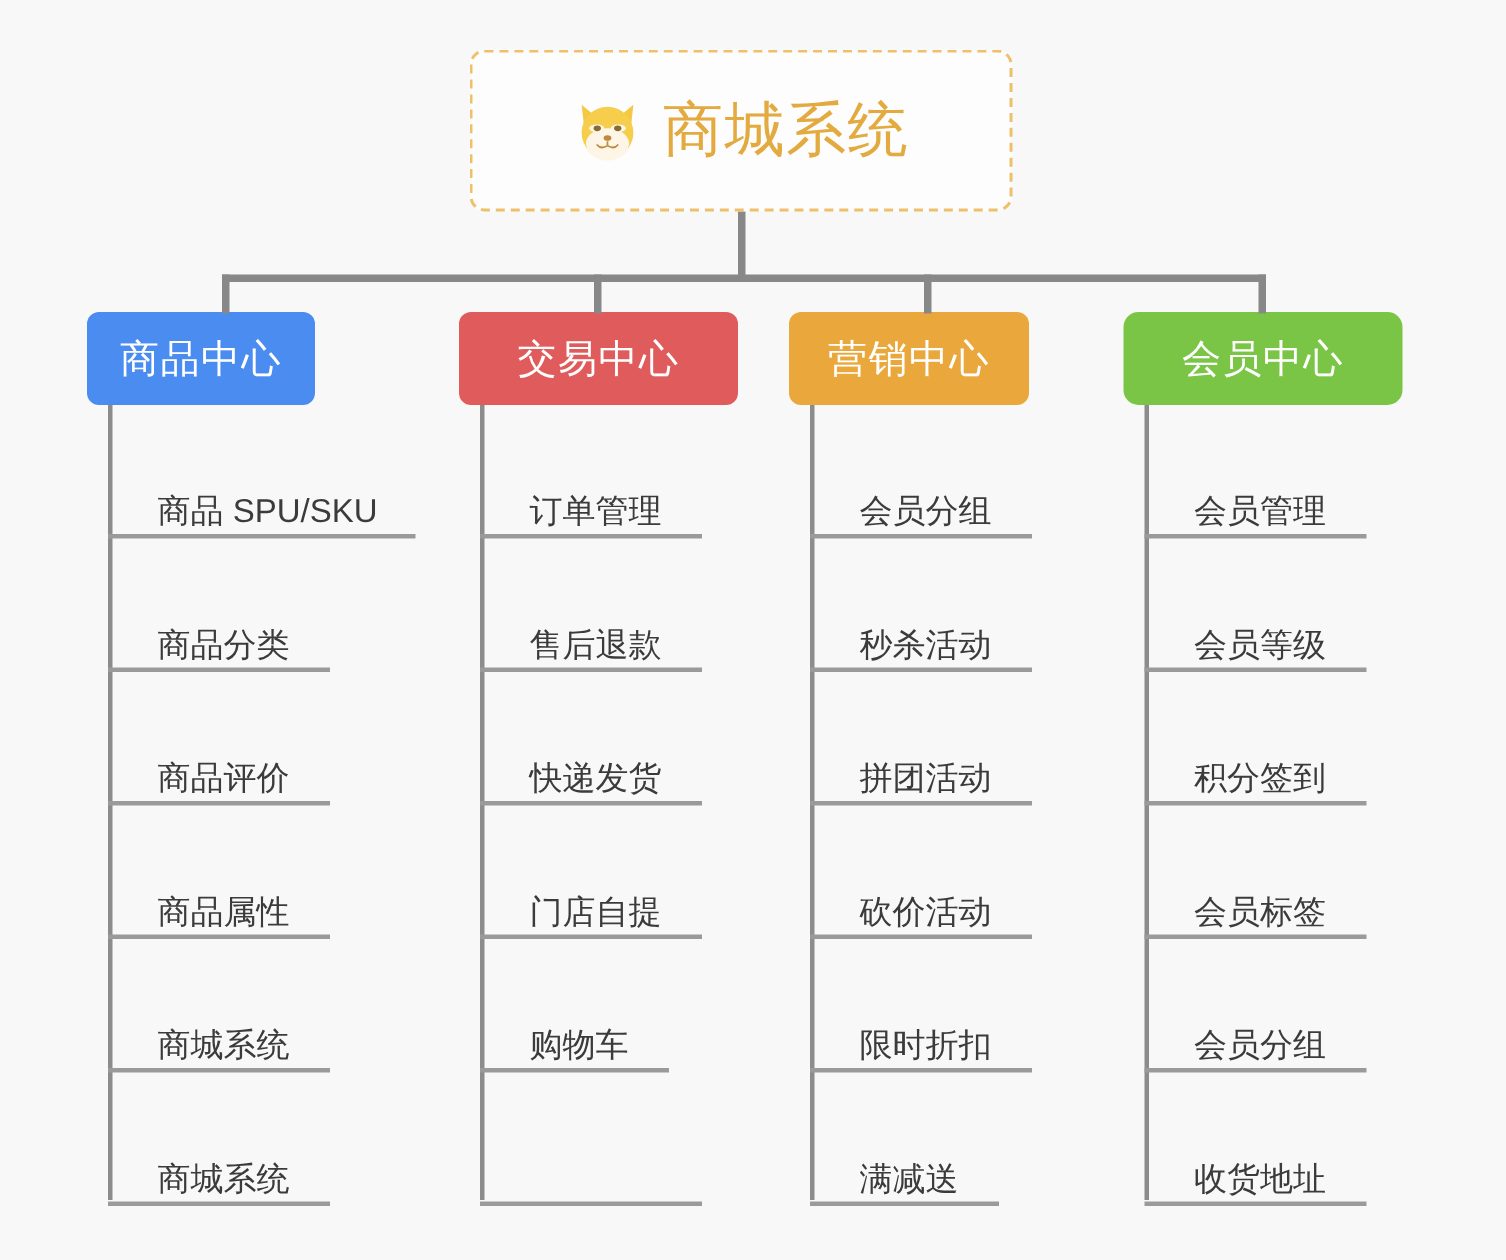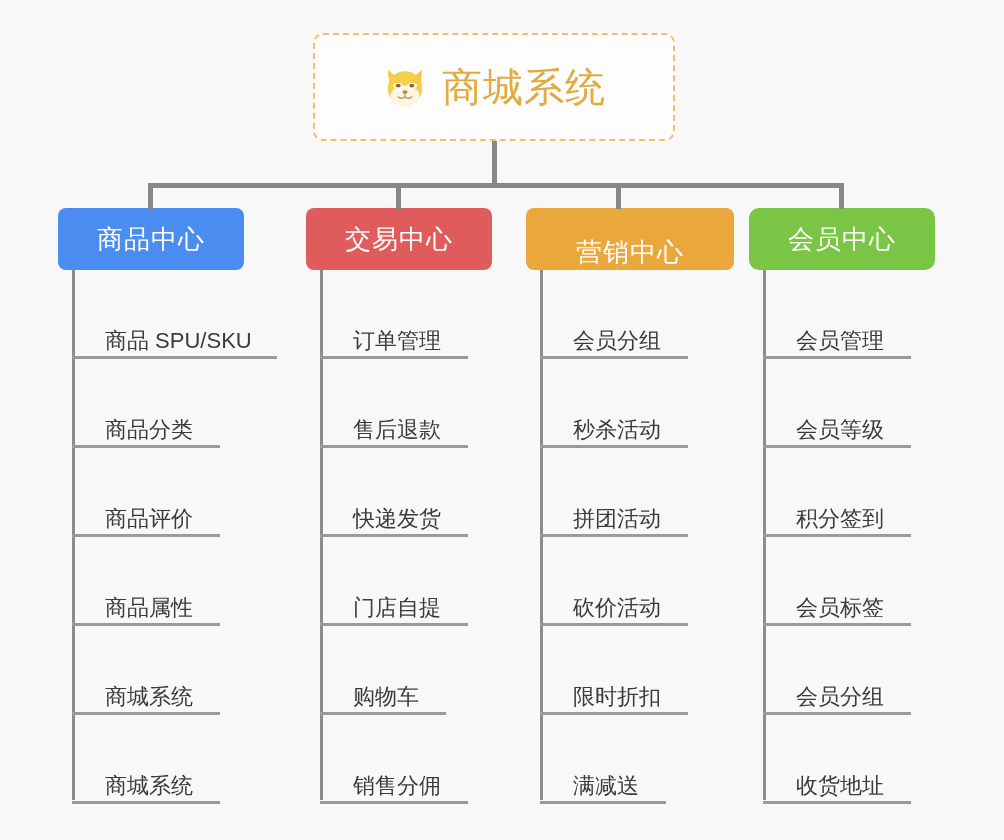--- a/index.html
+++ b/index.html
@@ -92,23 +92,23 @@
     border-radius: 8px;
     display: flex;
     align-items: center;
     justify-content: center;
     color: #ffffff;
     font-size: 26px;
     letter-spacing: 1px;
     box-sizing: border-box;
     padding: 0 16px;
   }
-  .col-1 .cat-header { width: 186px; }
+  .col-1 .cat-header { width: 152px; }
   .col-2 .cat-header { width: 186px; }
-  .col-3 .cat-header { width: 208px; align-items: flex-end; }
+  .col-3 .cat-header { width: 160px; }
   .col-4 .cat-header { width: 186px; }
 
   
   .leaf-list {
     position: relative;
     margin-left: 14px;
     padding-left: 0;
     list-style: none;
     margin-top: 0;
     margin-bottom: 0;
@@ -229,21 +229,20 @@
       <li class="leaf-item">
         <span class="leaf-underline" style="width: 148px;"></span>
         <span class="leaf-label">门店自提</span>
       </li>
       <li class="leaf-item">
         <span class="leaf-underline" style="width: 126px;"></span>
         <span class="leaf-label">购物车</span>
       </li>
       <li class="leaf-item">
         <span class="leaf-underline" style="width: 148px;"></span>
-        <span class="leaf-label">销售分佣</span>
       </li>
     </ul>
   </div>
 
   <div class="column col-3">
     <div class="cat-header" style="background: rgb(234, 168, 60);">
       <span>营销中心</span>
     </div>
     <ul class="leaf-list">
       <li class="leaf-item">

